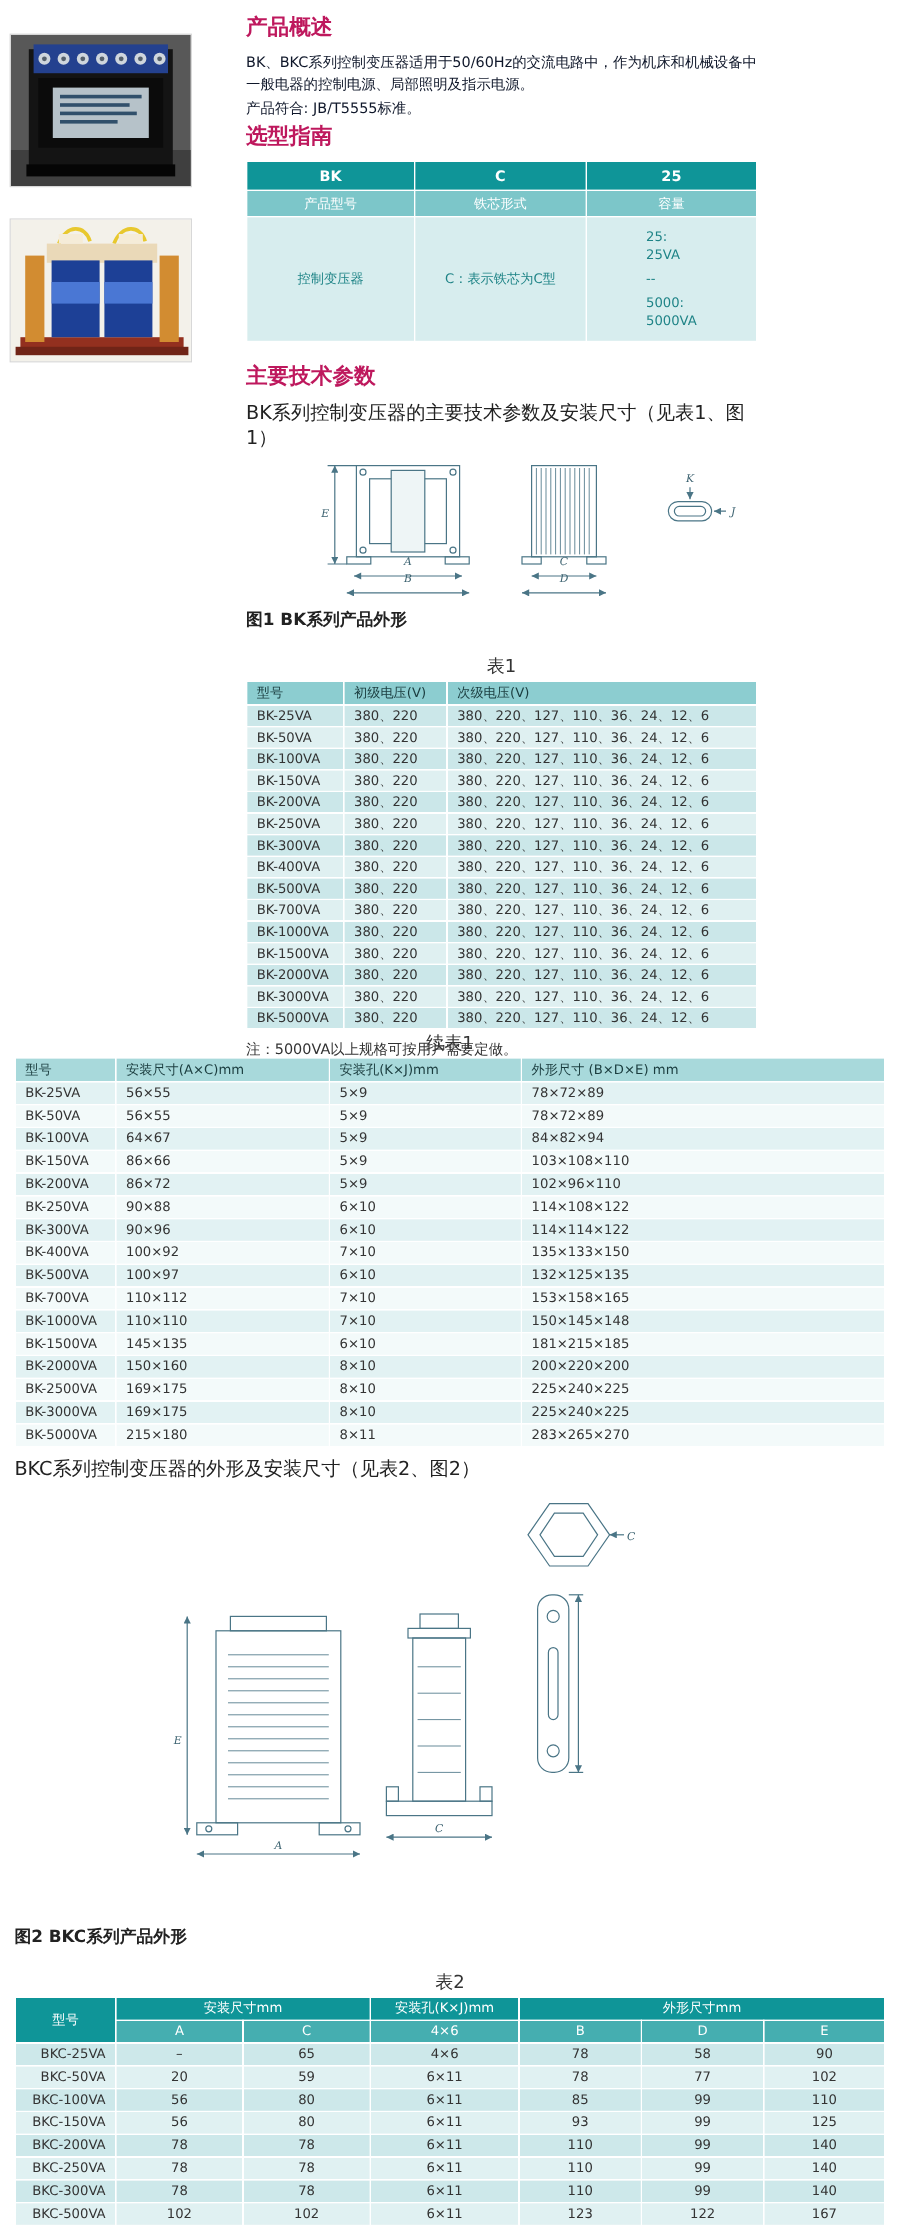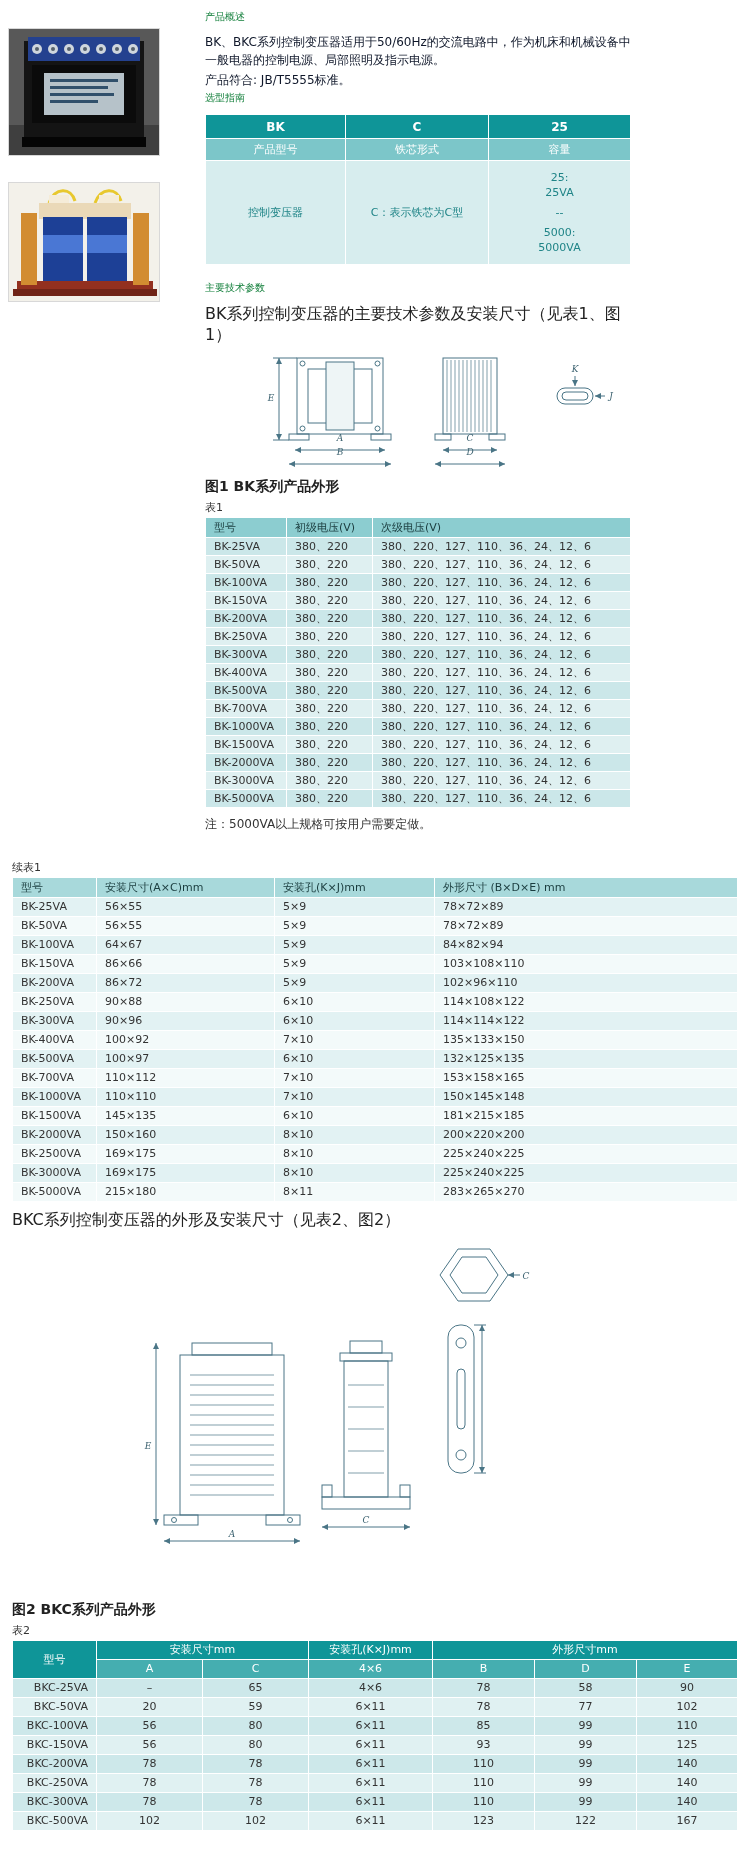--- a/index.html
+++ b/index.html
@@ -4,52 +4,52 @@
 <style>
   *{margin:0;padding:0;box-sizing:border-box}
   html,body{background:#fff}
   body{font-family:"DejaVu Sans","Liberation Sans",sans-serif;color:#333}
   .page{position:relative;width:750px;height:1866px;background:#fff;overflow:hidden}
   .photo-col{position:absolute;left:8px;top:28px;width:152px}
   .photo{width:152px;margin-bottom:26px;line-height:0;border:1px solid #d8d8d8}
   .photo svg{display:block}
   .right-col{position:absolute;left:205px;top:10px;width:426px}
   .full-col{position:absolute;left:12px;top:860px;width:726px}
-  h2.sec{color:#15803d;font-size:10px;font-weight:normal;margin:0 0 9px}
+  h2.sec{color:#be185d;font-size:18px;font-weight:bold;margin:0 0 9px}
   .mt{margin-top:15px}
   p.body{font-size:12px;line-height:1.5;color:#0f172a;margin:0 0 2px}
   .intro{font-size:16px;color:#222;margin:4px 0 6px}
   table{border-collapse:collapse;width:100%;table-layout:fixed}
   td,th{font-size:11px;line-height:14px;padding:2px 8px;border:1px solid #fff;overflow:hidden;white-space:nowrap}
   
   .sel td{text-align:center}
   .sel .r1 td{background:#0f9598;color:#fff;font-weight:bold;font-size:12px;height:24px}
   .sel .r2 td{background:#7cc6c9;color:#fff;height:22px}
   .sel .r3 td{background:#d7edee;color:#1f8487;height:104px;vertical-align:middle}
-  .cap-lines{display:inline-block;text-align:center}
+  .cap-lines{display:inline-block;text-align:left}
   .cap-lines div{margin:1px 0}
   .cap-lines .gap{margin:6px 0}
   
   .t1 th{background:#8ccdd0;color:#1a3c3e;text-align:left;font-weight:normal;height:20px}
   .t1 td{text-align:left;line-height:13px}
   .t1 tbody tr:nth-child(odd) td{background:#cbe7e9}
   .t1 tbody tr:nth-child(even) td{background:#dff0f1}
   
   .t1c th{background:#a8d9db;color:#1a3c3e;text-align:left;font-weight:normal;height:20px}
   .t1c td{text-align:left}
   .t1c tbody tr:nth-child(odd) td{background:#e2f2f3}
   .t1c tbody tr:nth-child(even) td{background:#f3fafa}
   
   .t2 th{background:#0f9598;color:#fff;font-weight:normal;text-align:center;height:19px}
   .t2 tr.sub th{background:#45aeb0}
   .t2 td{text-align:center}
   .t2 td:first-child{text-align:right}
   .t2 tbody tr:nth-child(odd) td{background:#cde8ea}
   .t2 tbody tr:nth-child(even) td{background:#e0f1f2}
-  .tbl-label{font-size:11px;color:#333;text-align:left;margin:4px 0 2px}
+  .tbl-label{font-size:15px;color:#333;text-align:center;margin:20px 0 2px}
   .note{font-size:12px;color:#333;margin-top:8px}
   .figure{margin-top:6px}
   .figure svg{display:block;margin:0 auto}
   .caption{font-size:14px;color:#222;margin-top:4px;font-weight:bold}
   .dimtext{font-size:9px;font-style:italic;font-family:"DejaVu Serif","Liberation Serif",serif}
 </style>
 </head>
 <body>
 
 <div class="page">

